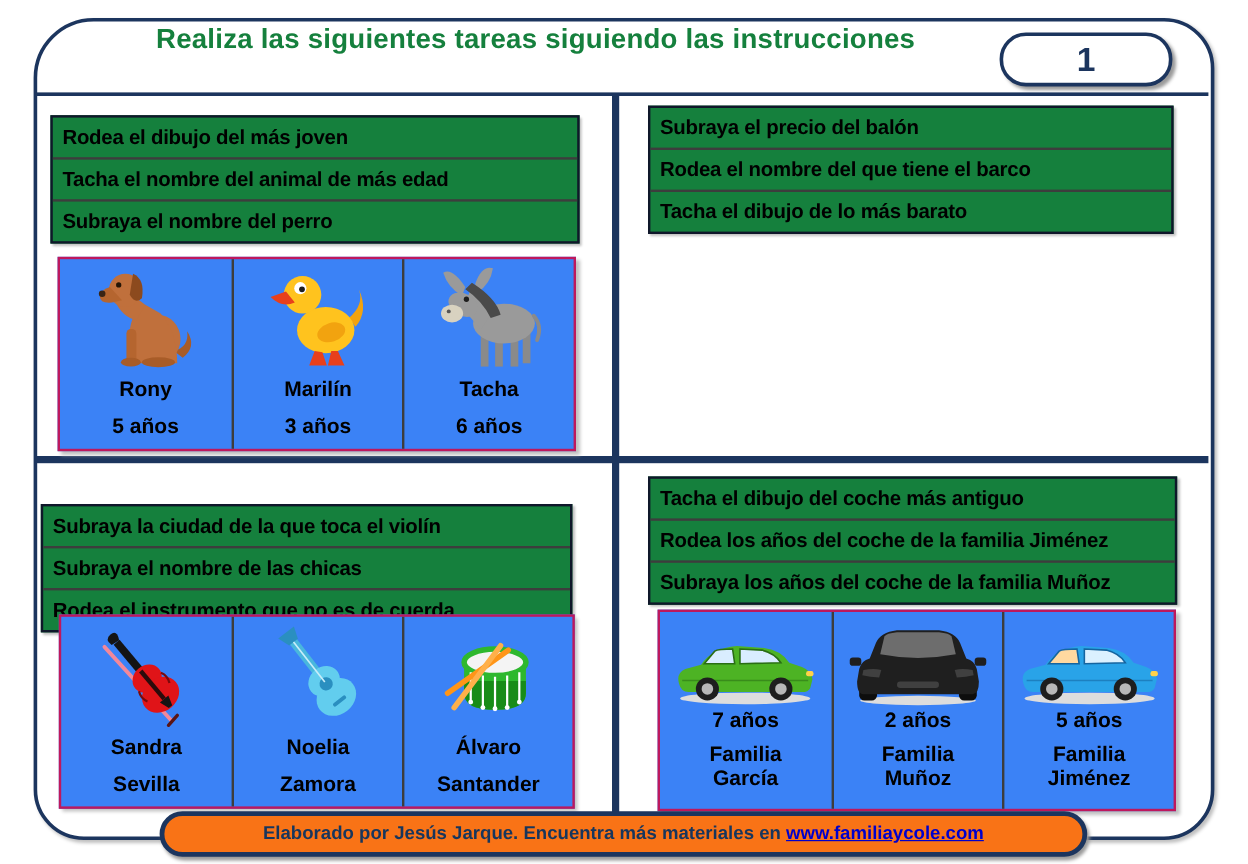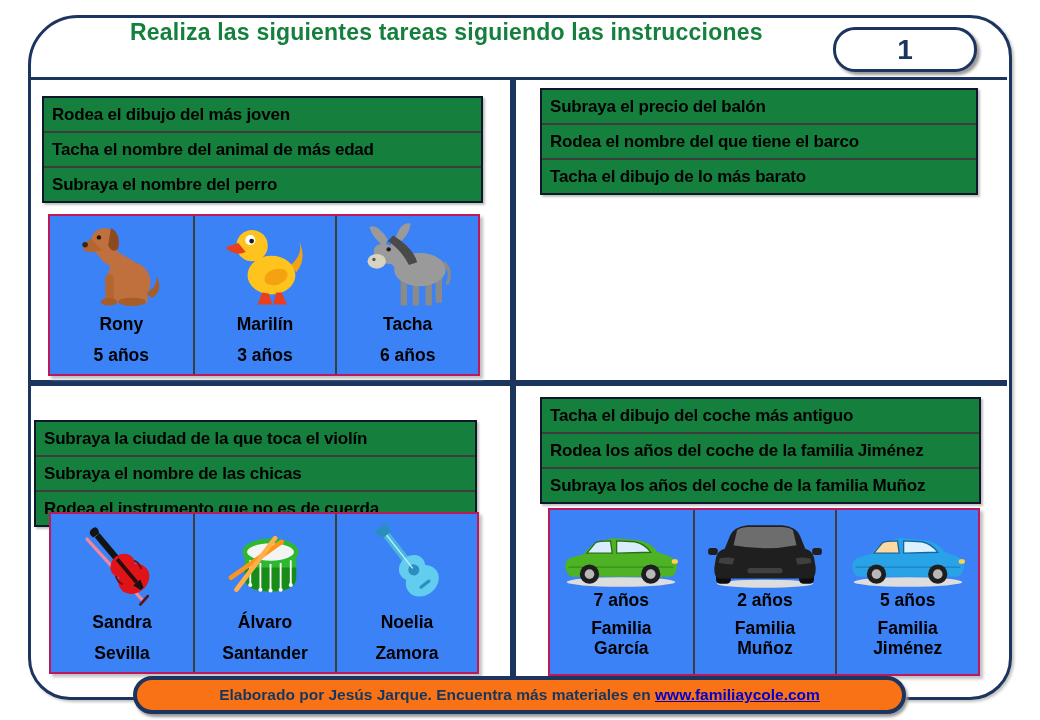--- a/index.html
+++ b/index.html
@@ -304,31 +304,31 @@
   <div class="cards">
     <div class="card">
       <svg class="pic-sq">
           <use href="#icon-violin" width="100%" height="100%"></use>
         </svg>
       <div class="l1">Sandra</div>
       <div class="l2">Sevilla</div>
     </div>
     <div class="card">
       <svg class="pic-sq">
+          <use href="#icon-guitar" width="100%" height="100%"></use>
+        </svg>
+      <div class="l1">Noelia</div>
+      <div class="l2">Zamora</div>
+    </div>
+    <div class="card">
+      <svg class="pic-sq">
           <use href="#icon-drum" width="100%" height="100%"></use>
         </svg>
       <div class="l1">Álvaro</div>
       <div class="l2">Santander</div>
-    </div>
-    <div class="card">
-      <svg class="pic-sq">
-          <use href="#icon-guitar" width="100%" height="100%"></use>
-        </svg>
-      <div class="l1">Noelia</div>
-      <div class="l2">Zamora</div>
     </div>
   </div>
 </div>
 
 <div class="quad q3">
   <div class="tasks">
     <div class="task">Tacha el dibujo del coche más antiguo</div>
     <div class="task">Rodea los años del coche de la familia Jiménez</div>
     <div class="task">Subraya los años del coche de la familia Muñoz</div>
   </div>

